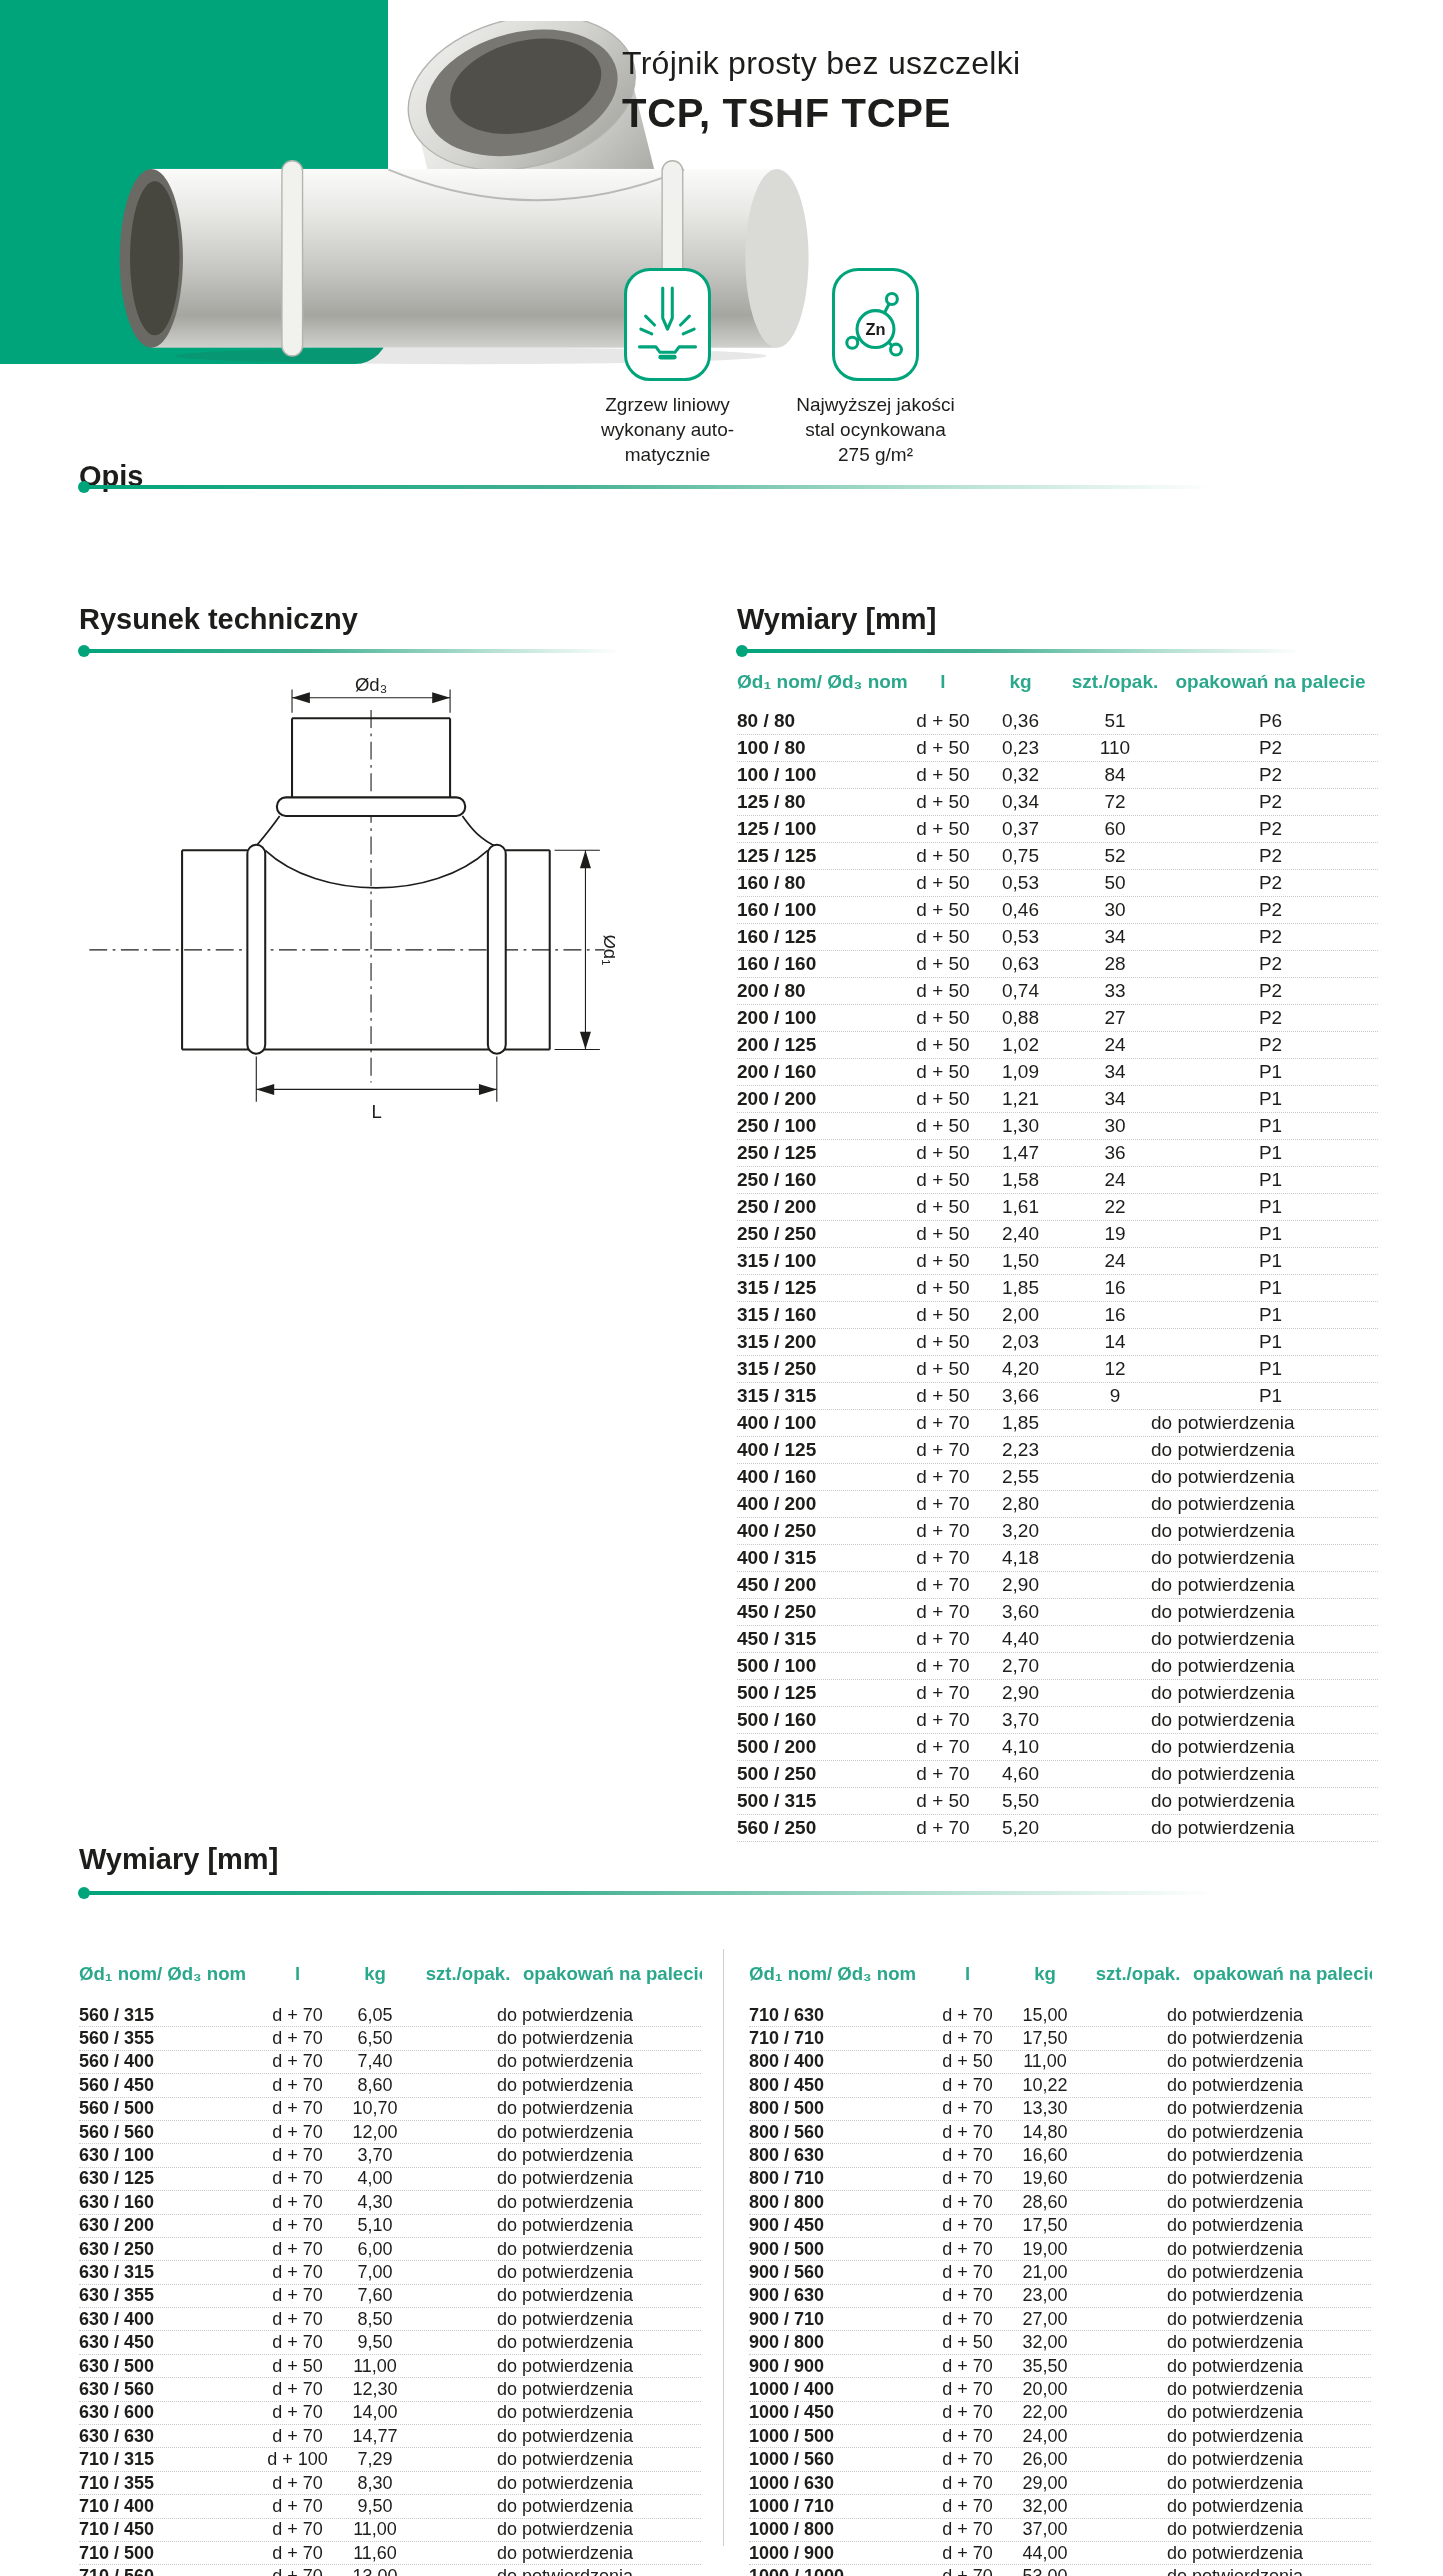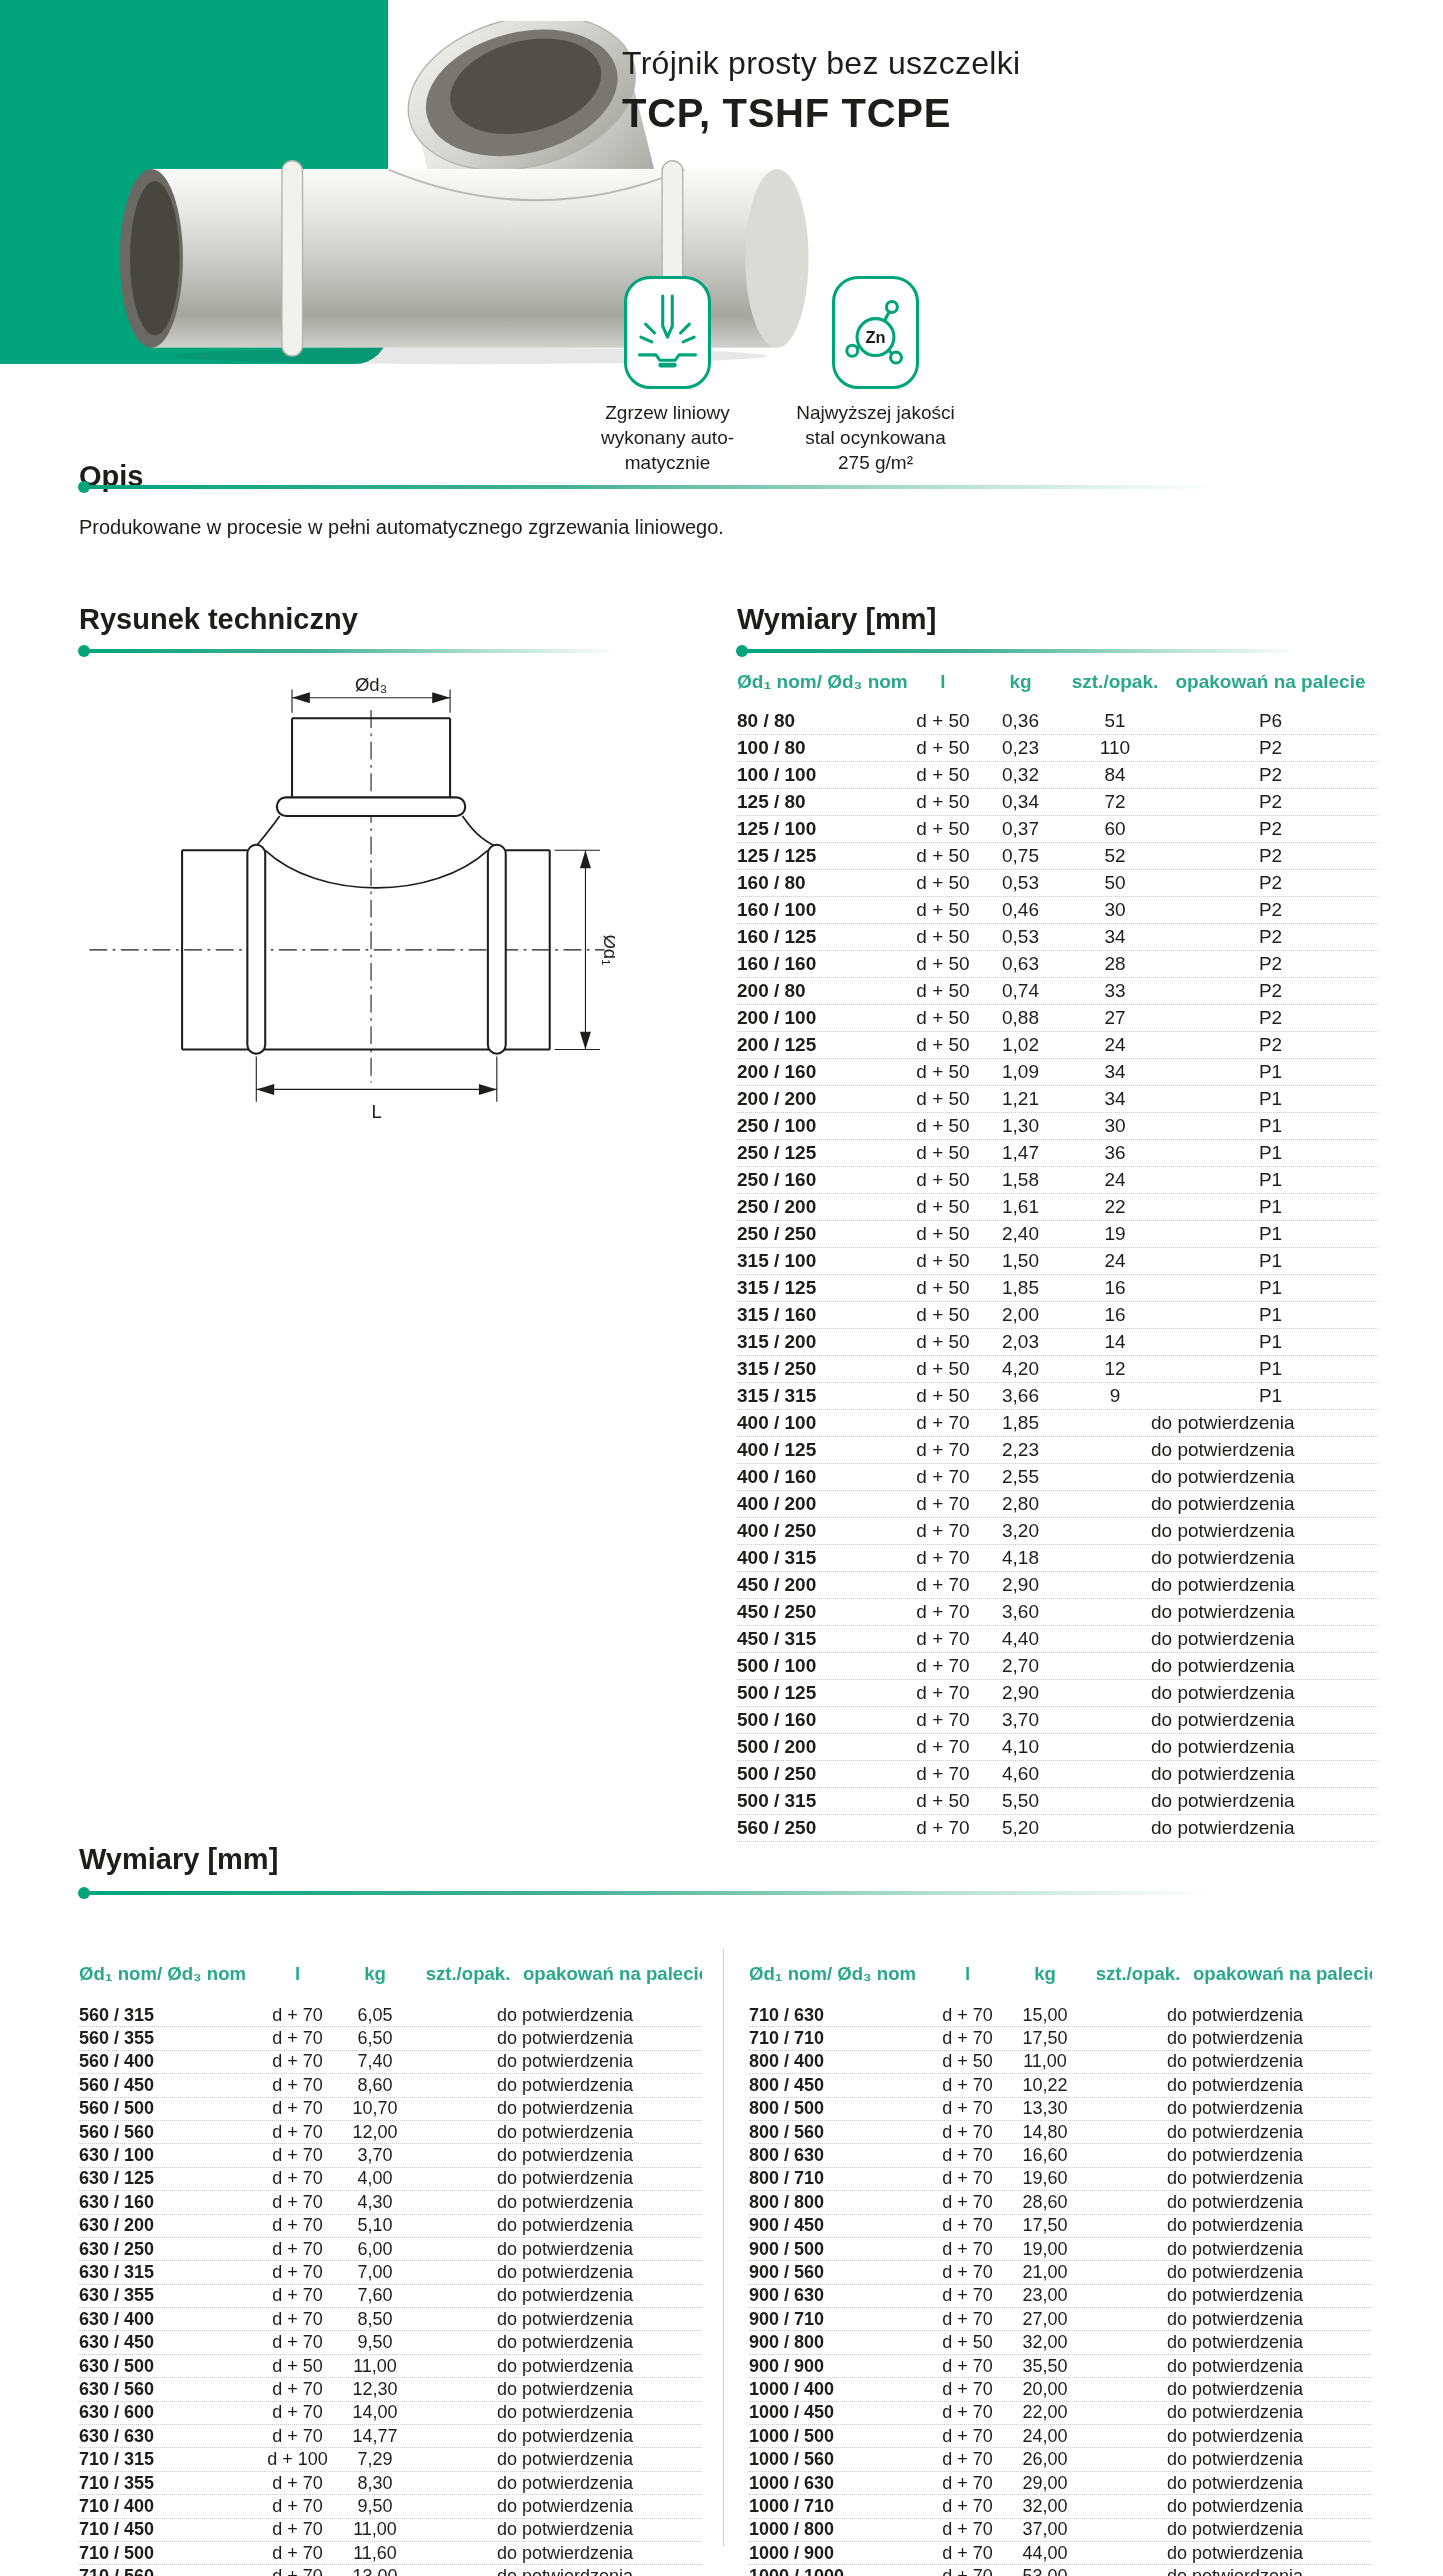--- a/index.html
+++ b/index.html
@@ -9,21 +9,21 @@
   
   .green-panel{position:absolute;left:0;top:0;width:388px;height:364px;
                background:var(--green);border-radius:0 0 33px 0;}
   .photo{position:absolute;left:86px;top:20.6px;}
   .title1{position:absolute;left:622px;top:45px;font-size:32px;letter-spacing:0.3px;}
   .title2{position:absolute;left:622px;top:91px;font-size:40px;font-weight:700;letter-spacing:0.7px;}
   .feature{position:absolute;top:268px;width:179px;text-align:center;}
   .f1{left:578px;}
   .f2{left:786px;}
   .icon-box{width:81px;height:107px;border:3.4px solid var(--green);border-radius:26px;
-            margin:8px auto;display:flex;align-items:center;justify-content:center;background:#fff;}
+            margin:0 auto;display:flex;align-items:center;justify-content:center;background:#fff;}
   .caption{margin-top:11px;font-size:19px;line-height:1.32;white-space:pre-line;}
 
   
   .sec-head{position:absolute;font-size:29px;font-weight:700;}
   #h-opis{left:79px;top:460px;}
   #h-rys{left:79px;top:603px;}
   #h-wym1{left:737px;top:603px;}
   #h-wym2{left:79px;top:1843px;}
   .rule{position:absolute;height:4.1px;border-radius:2.1px;
         background:linear-gradient(to right,var(--green) 0%, #45b193 38%, #b9e2d4 68%, rgba(255,255,255,0) 88%);}
@@ -132,21 +132,20 @@
       </svg>
     </div>
     <div class="caption">Najwyższej jakości
 stal ocynkowana
 275 g/m²</div>
   </div>
 
   <div class="sec-head" id="h-opis">Opis</div>
   <div class="rule" id="r-opis"></div>
   <div class="opis-text">
-    <div>Produkowane w procesie w pełni automatycznego zgrzewania liniowego.</div>
   </div>
 
   <div class="sec-head" id="h-rys">Rysunek techniczny</div>
   <div class="rule" id="r-rys"></div>
 
   <svg class="tech" width="536" height="454" viewBox="0 0 780 660">
     <g stroke="#1d1d1b" fill="none">
 
       <path d="M425 58 V600" stroke-width="1.6" stroke-dasharray="26 8 4 8"></path>
       <path d="M15 407 H765" stroke-width="1.6" stroke-dasharray="26 8 4 8"></path>

